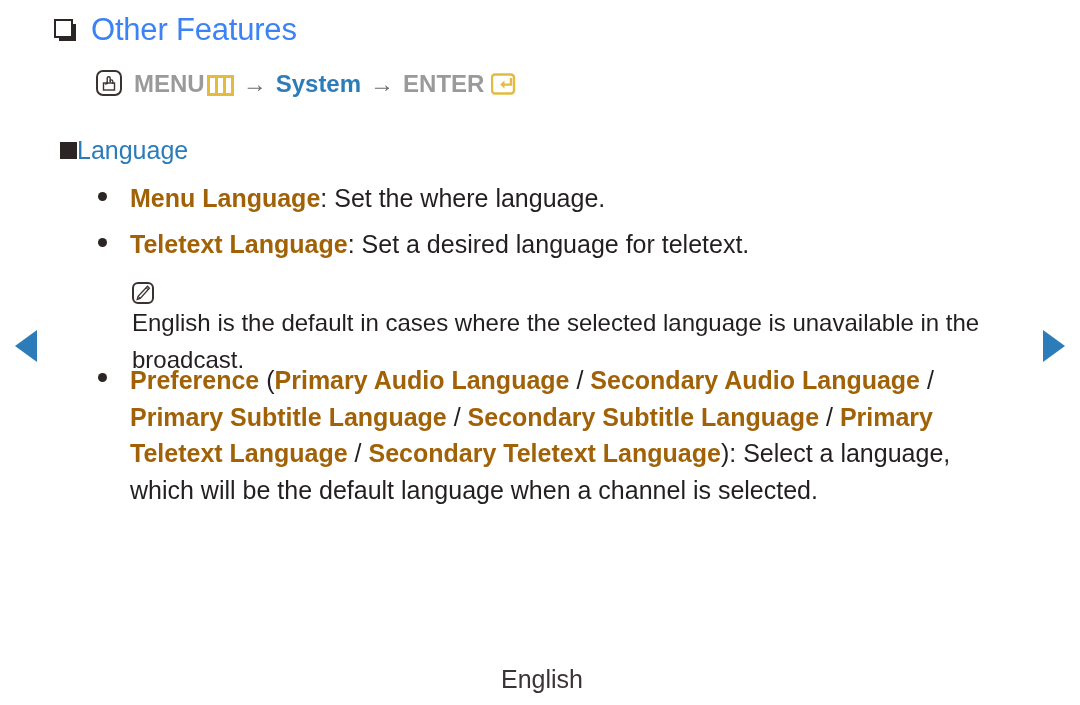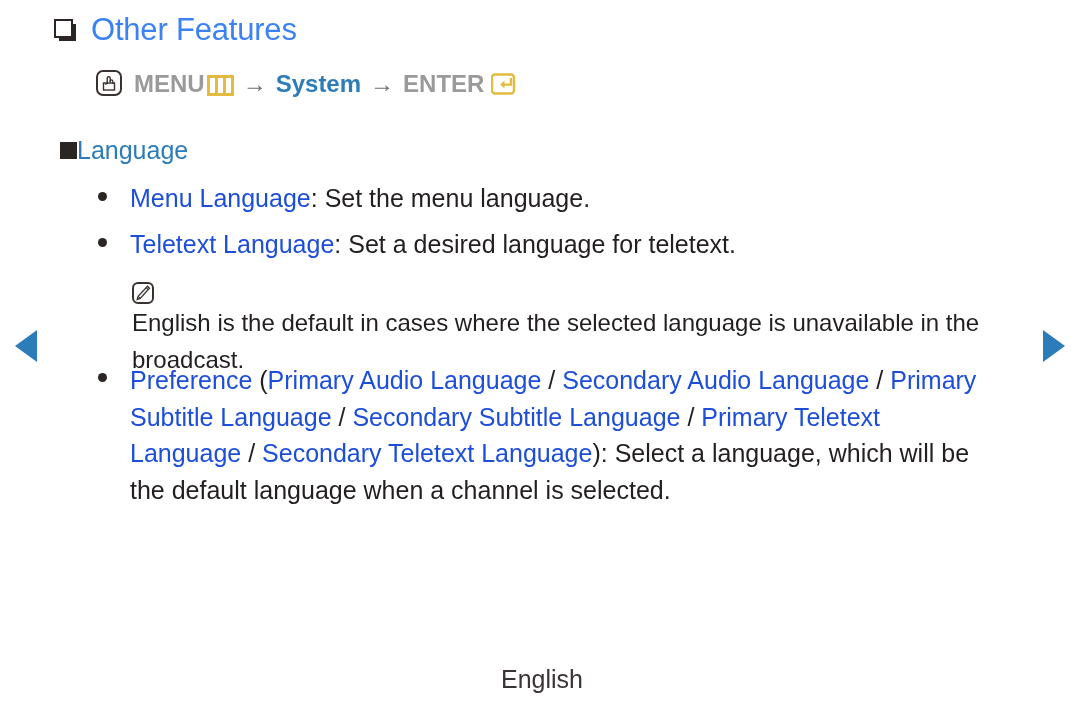--- a/index.html
+++ b/index.html
@@ -184,22 +184,22 @@
     flex: 0 0 auto;
     margin-top: 12px;
     margin-right: 23px;
   }
   .bullet-text {
     font-size: 25px;
     line-height: 1.44;
     color: #231f20;
   }
   .term {
-    color: #1d4ed8;
-    font-weight: normal;
+    color: #a16207;
+    font-weight: bold;
   }
   .punct { color: #231f20; }
 
   
   .note {
     position: absolute;
     left: 132px;
     top: 275px;
     width: 895px;
     display: flex;
@@ -297,21 +297,21 @@
 
   <div class="section-head">
     <span class="blk-square"></span>
     <span class="section-title">Language</span>
   </div>
 
   <div class="bullets">
 
     <div class="bullet-item">
       <span class="dot"></span>
-      <span class="bullet-text"><span class="term">Menu Language</span><span class="punct">: </span><span>Set the menu language.</span></span>
+      <span class="bullet-text"><span class="term">Menu Language</span><span class="punct">: </span><span>Set the where language.</span></span>
     </div>
 
     <div class="bullet-item">
       <span class="dot"></span>
       <span class="bullet-text"><span class="term">Teletext Language</span><span class="punct">: </span><span>Set a desired language for teletext.</span></span>
     </div>
 
   </div>
 
   <div class="note">

